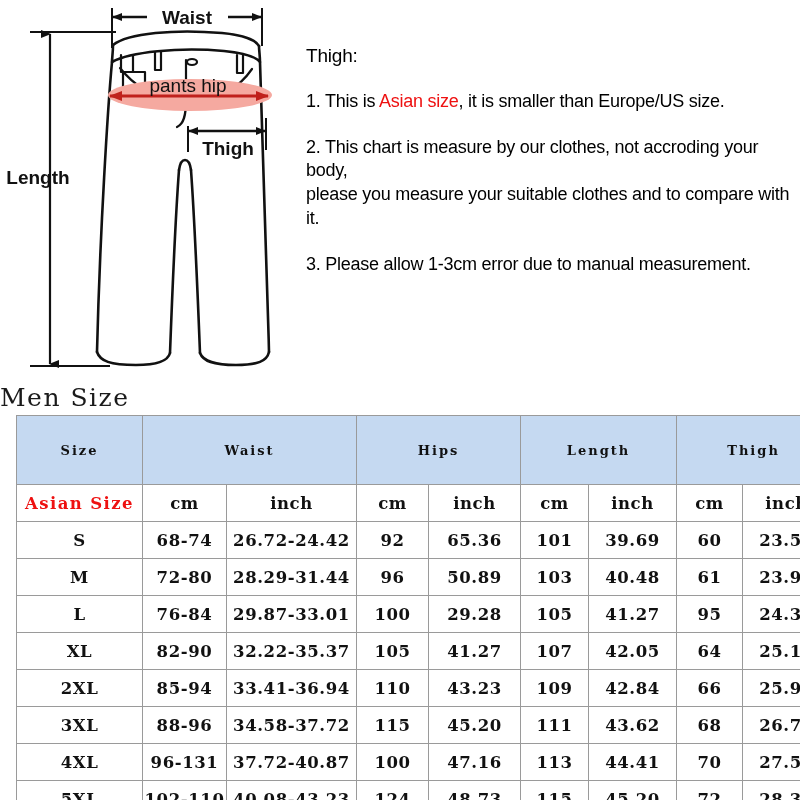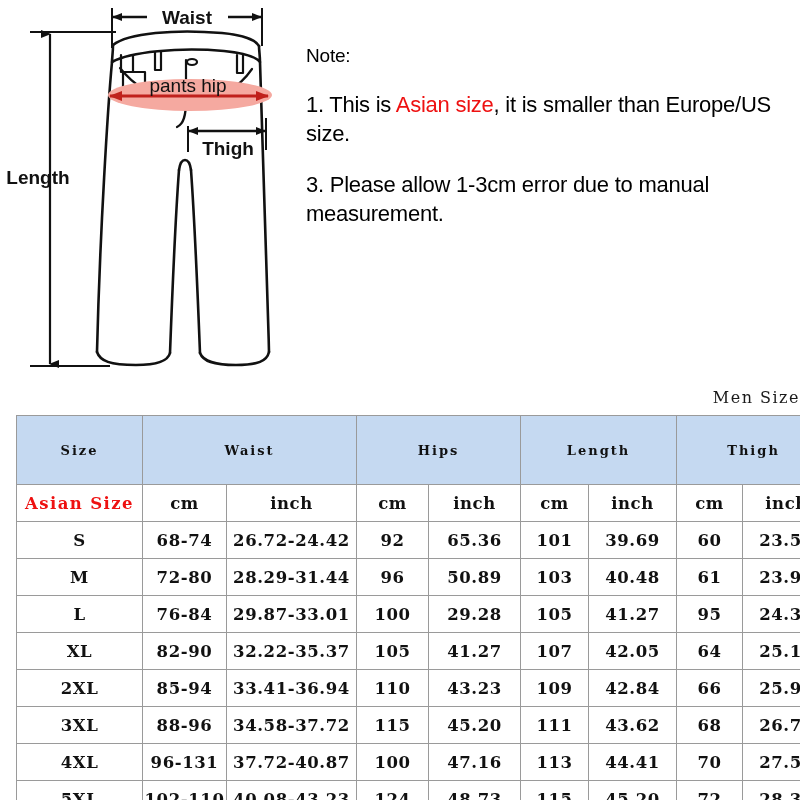--- a/index.html
+++ b/index.html
@@ -40,21 +40,21 @@
     width: 488px;
   }
   .note-heading {
     font-size: 19px;
     color: #000;
     margin: 0 0 22px 0;
     line-height: 1.25;
     letter-spacing: -0.2px;
   }
   .note-item {
-    font-size: 22px;
+    font-size: 18px;
     color: #000;
     margin: 0 0 22px 0;
     line-height: 1.32;
     letter-spacing: -0.25px;
   }
   .note-item:last-child { margin-bottom: 5px; }
   .note-red {
     color: #ee1111;
   }
 
@@ -68,23 +68,23 @@
     background: #fff;
   }
 
   #table-title {
     position: absolute;
     left: 0;
     top: 0;
     width: 800px;
     height: 35px;
     line-height: 35px;
-    text-align: right;
+    text-align: left;
     font-family: "DejaVu Serif", "Liberation Serif", serif;
-    font-size: 16px;
+    font-size: 25px;
     font-weight: 400;
     color: #1a1a1a;
     letter-spacing: 1.5px;
   }
 
   #size-table {
     position: absolute;
     left: 16px;
     top: 35px;
     width: 774px;
@@ -229,24 +229,26 @@
       <g>
         <line x1="188" y1="126" x2="188" y2="152" stroke="#111" stroke-width="2"></line>
         <line x1="266" y1="118" x2="266" y2="150" stroke="#111" stroke-width="2"></line>
         <line x1="189" y1="131" x2="265" y2="131" stroke="#111" stroke-width="2.4" marker-start="url(#arrHs)" marker-end="url(#arrH)"></line>
         <text x="228" y="155" text-anchor="middle" font-family="'Liberation Sans', sans-serif" font-size="19" font-weight="700" fill="#111">Thigh</text>
       </g>
     </svg>
   </div>
 
   <div id="note-panel">
-    <p class="note-heading">Note:</p>
+    <p class="note-heading">Thigh:</p>
 
     <p class="note-item"><span>1. This is </span><span class="note-red">Asian size</span><span>, it is smaller than Europe/US size.</span></p>
 
+    <p class="note-item" style="white-space:pre-line;">2. This chart is measure by our clothes, not accroding your body,
+please you measure your suitable clothes and to compare with it.</p>
 
     <p class="note-item">3. Please allow 1-3cm error due to manual measurement.</p>
   </div>
 </div>
 
 <div id="table-section">
 
   <div id="table-title">Men Size</div>
 
   <table id="size-table">

